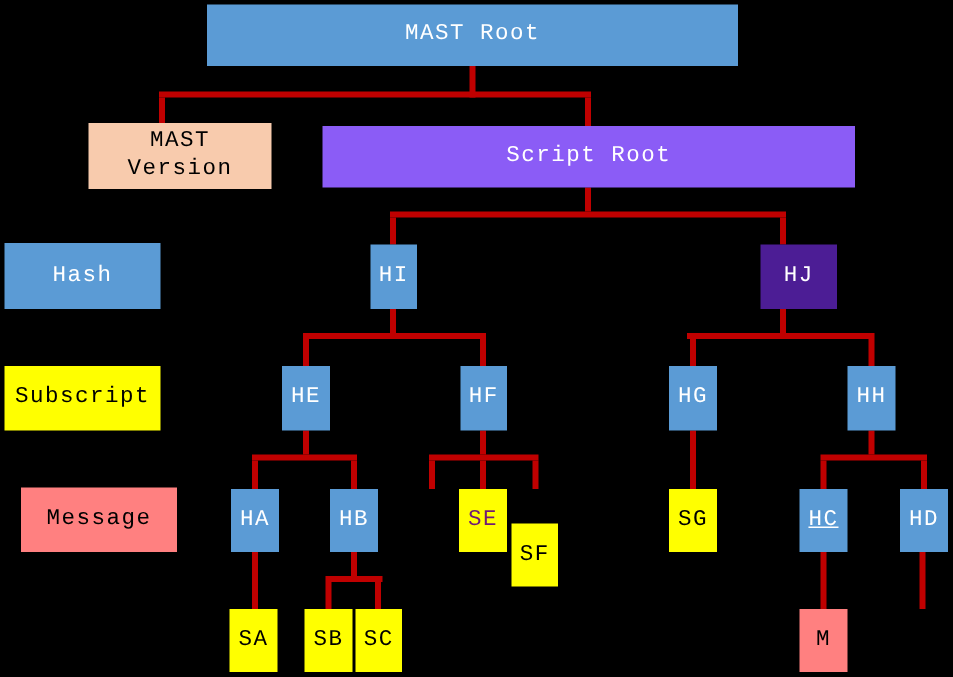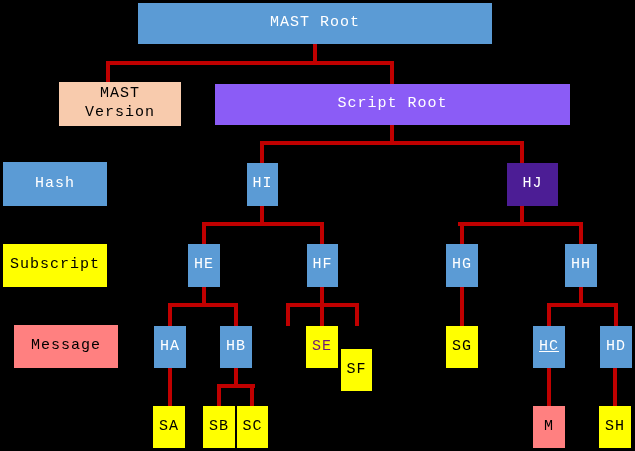--- a/index.html
+++ b/index.html
@@ -89,14 +89,13 @@
     <div class="node" style="left: 220px; top: 326px; width: 32px; height: 42px; background: rgb(91, 155, 213); color: rgb(255, 255, 255);">HB</div>
     <div class="node" style="left: 306px; top: 326px; width: 32px; height: 42px; background: rgb(255, 255, 0); color: #701a75;">SE</div>
     <div class="node" style="left: 341px; top: 326px; width: 31px; height: 42px; background: rgb(255, 255, 0); color: rgb(0, 0, 0); margin-top: 23px;">SF</div>
     <div class="node" style="left: 446px; top: 326px; width: 32px; height: 42px; background: rgb(255, 255, 0); color: rgb(0, 0, 0);">SG</div>
     <div class="node" style="left: 533px; top: 326px; width: 32px; height: 42px; background: rgb(91, 155, 213); color: rgb(255, 255, 255); text-decoration: underline;">HC</div>
     <div class="node" style="left: 600px; top: 326px; width: 32px; height: 42px; background: rgb(91, 155, 213); color: rgb(255, 255, 255);">HD</div>
     <div class="node" style="left: 153px; top: 406px; width: 32px; height: 42px; background: rgb(255, 255, 0); color: rgb(0, 0, 0);">SA</div>
     <div class="node" style="left: 203px; top: 406px; width: 32px; height: 42px; background: rgb(255, 255, 0); color: rgb(0, 0, 0);">SB</div>
     <div class="node" style="left: 237px; top: 406px; width: 31px; height: 42px; background: rgb(255, 255, 0); color: rgb(0, 0, 0);">SC</div>
     <div class="node" style="left: 533px; top: 406px; width: 32px; height: 42px; background: rgb(255, 128, 128); color: rgb(0, 0, 0);">M</div>
-    <div class="node" style="left: 599px; top: 406px; width: 32px; height: 42px; background: rgb(255, 255, 0); color: rgb(0, 0, 0);">SH</div>
   </div>
 
 </body></html>

